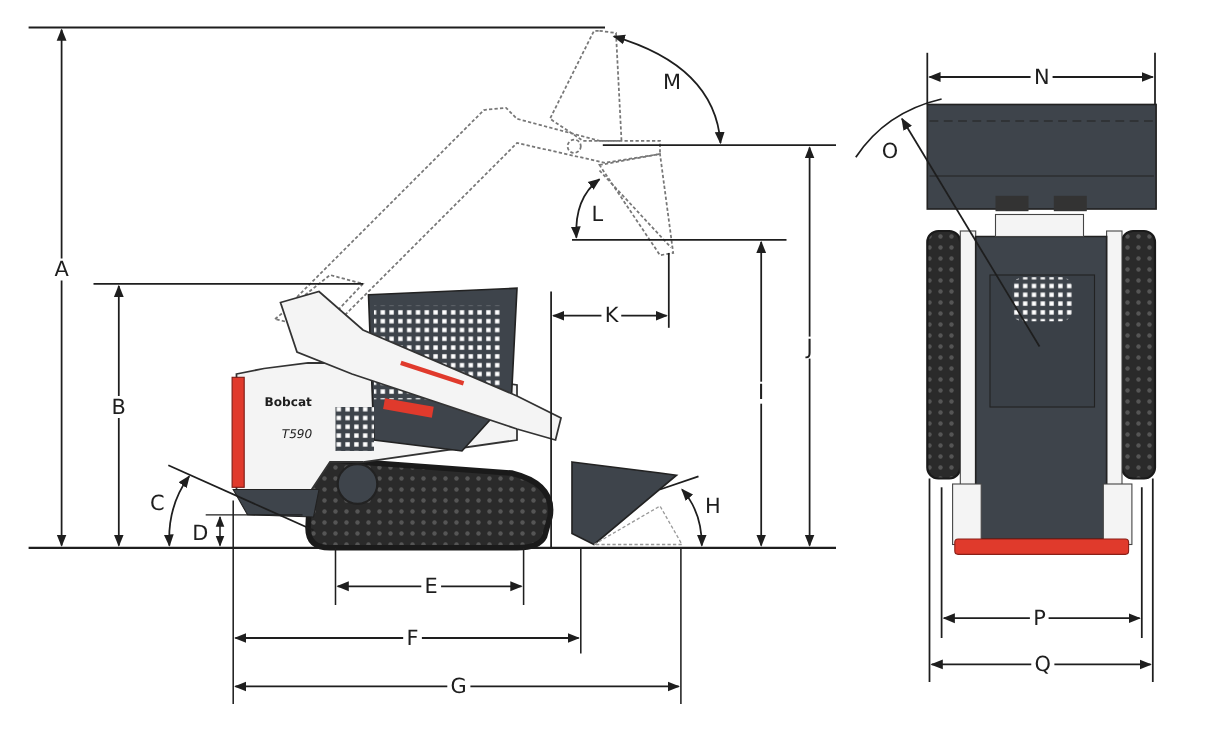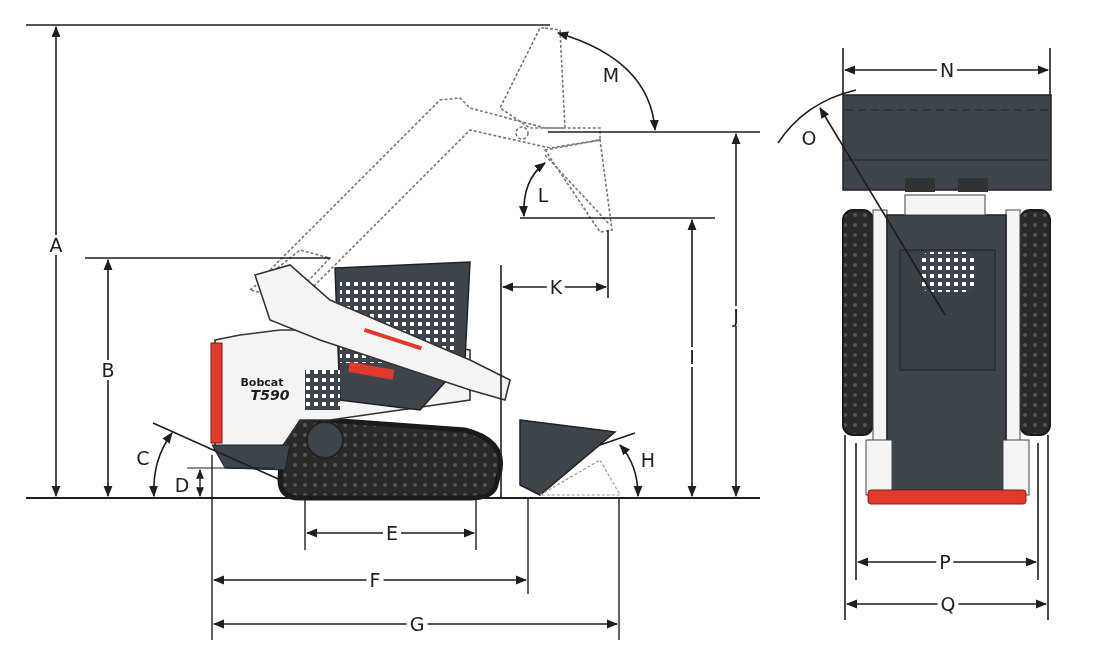--- a/index.html
+++ b/index.html
@@ -140,22 +140,22 @@
       <line x1="856" y1="443" x2="856" y2="580" stroke="#1e1e1e" stroke-width="1.6"></line>
       <line x1="1038" y1="443" x2="1038" y2="580" stroke="#1e1e1e" stroke-width="1.6"></line>
       <line x1="858" y1="562" x2="1036" y2="562" stroke="#1e1e1e" stroke-width="1.6" marker-start="url(#arr)" marker-end="url(#arr)"></line>
 
       <line x1="845" y1="435" x2="845" y2="620" stroke="#1e1e1e" stroke-width="1.6"></line>
       <line x1="1048" y1="435" x2="1048" y2="620" stroke="#1e1e1e" stroke-width="1.6"></line>
       <line x1="847" y1="604" x2="1046" y2="604" stroke="#1e1e1e" stroke-width="1.6" marker-start="url(#arr)" marker-end="url(#arr)"></line>
     </g>
   </svg>
 
-  <div class="lbl nobg" style="left:262px;top:383px;font-size:11px;font-weight:bold;">Bobcat</div>
-  <div class="lbl nobg" style="left:270px;top:395px;font-size:14px;font-weight:bold;font-style:italic;">T590</div>
+  <div class="lbl nobg" style="left:262px;top:366px;font-size:11px;font-weight:bold;">Bobcat</div>
+  <div class="lbl nobg" style="left:270px;top:395px;font-size:11px;font-weight:normal;font-style:italic;">T590</div>
 
   <div class="lbl" style="left:56px;top:245px;">A</div>
   <div class="lbl" style="left:108px;top:370px;">B</div>
   <div class="lbl nobg" style="left:143px;top:458px;">C</div>
   <div class="lbl nobg" style="left:182px;top:485px;">D</div>
   <div class="lbl" style="left:392px;top:533px;">E</div>
   <div class="lbl" style="left:375px;top:580px;">F</div>
   <div class="lbl" style="left:417px;top:624px;">G</div>
   <div class="lbl nobg" style="left:648px;top:460px;">H</div>
   <div class="lbl" style="left:692px;top:357px;">I</div>

